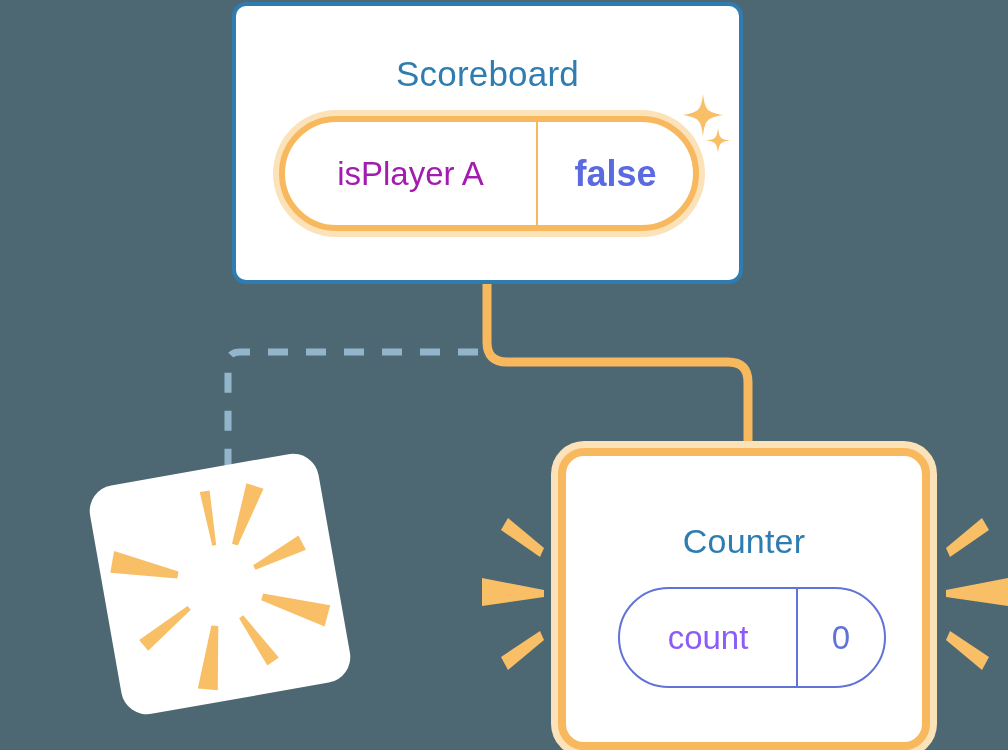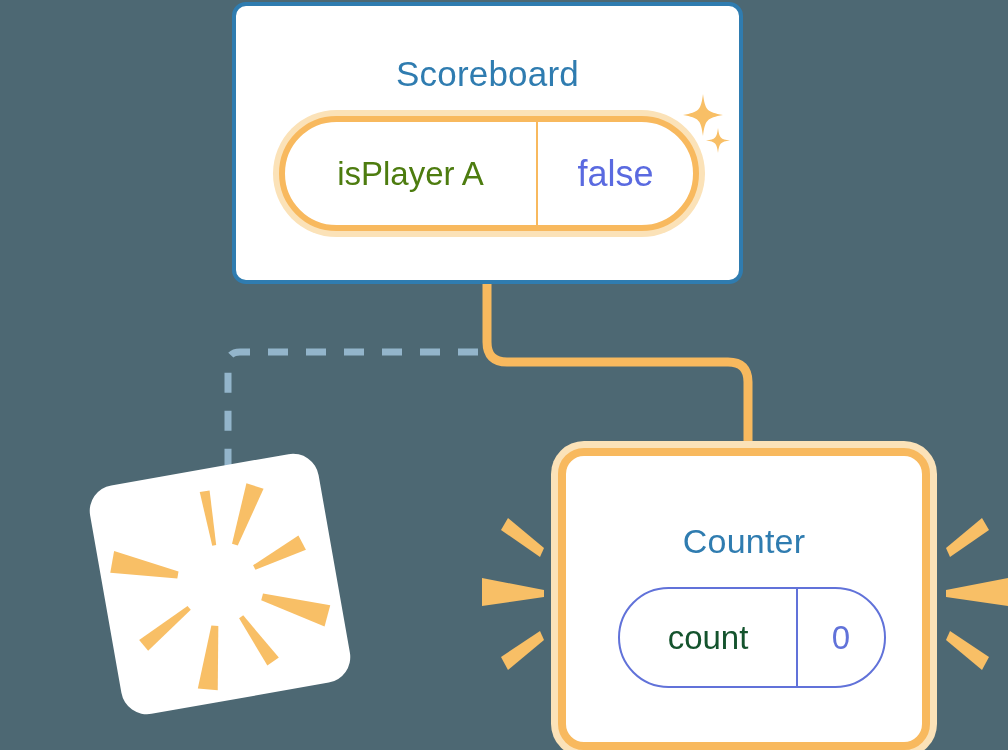--- a/index.html
+++ b/index.html
@@ -74,33 +74,33 @@
     box-shadow: 0 0 0 6px #fbe2b8;
     display: flex;
     align-items: stretch;
     overflow: hidden;
   }
   #scoreboard-pill .pill-key {
     flex: 0 0 253px;
     display: flex;
     align-items: center;
     justify-content: center;
-    color: #4d7c0f;
+    color: #a21caf;
     font-size: 33px;
     border-right: 2px solid #f8b95e;
     box-sizing: border-box;
   }
   #scoreboard-pill .pill-val {
     flex: 1 1 auto;
     display: flex;
     align-items: center;
     justify-content: center;
     color: #5a6ae0;
     font-size: 36px;
-    font-weight: 400;
+    font-weight: 700;
   }
 
   
   #sparkle-group {
     position: absolute;
     left: 672px;
     top: 92px;
     width: 70px;
     height: 70px;
     z-index: 4;
@@ -138,21 +138,21 @@
     box-sizing: border-box;
     display: flex;
     align-items: stretch;
     overflow: hidden;
   }
   #counter-pill .pill-key {
     flex: 0 0 178px;
     display: flex;
     align-items: center;
     justify-content: center;
-    color: #14532d;
+    color: #8b5cf6;
     font-size: 33px;
     border-right: 2px solid #6172d9;
     box-sizing: border-box;
   }
   #counter-pill .pill-val {
     flex: 1 1 auto;
     display: flex;
     align-items: center;
     justify-content: center;
     color: #6172d9;

